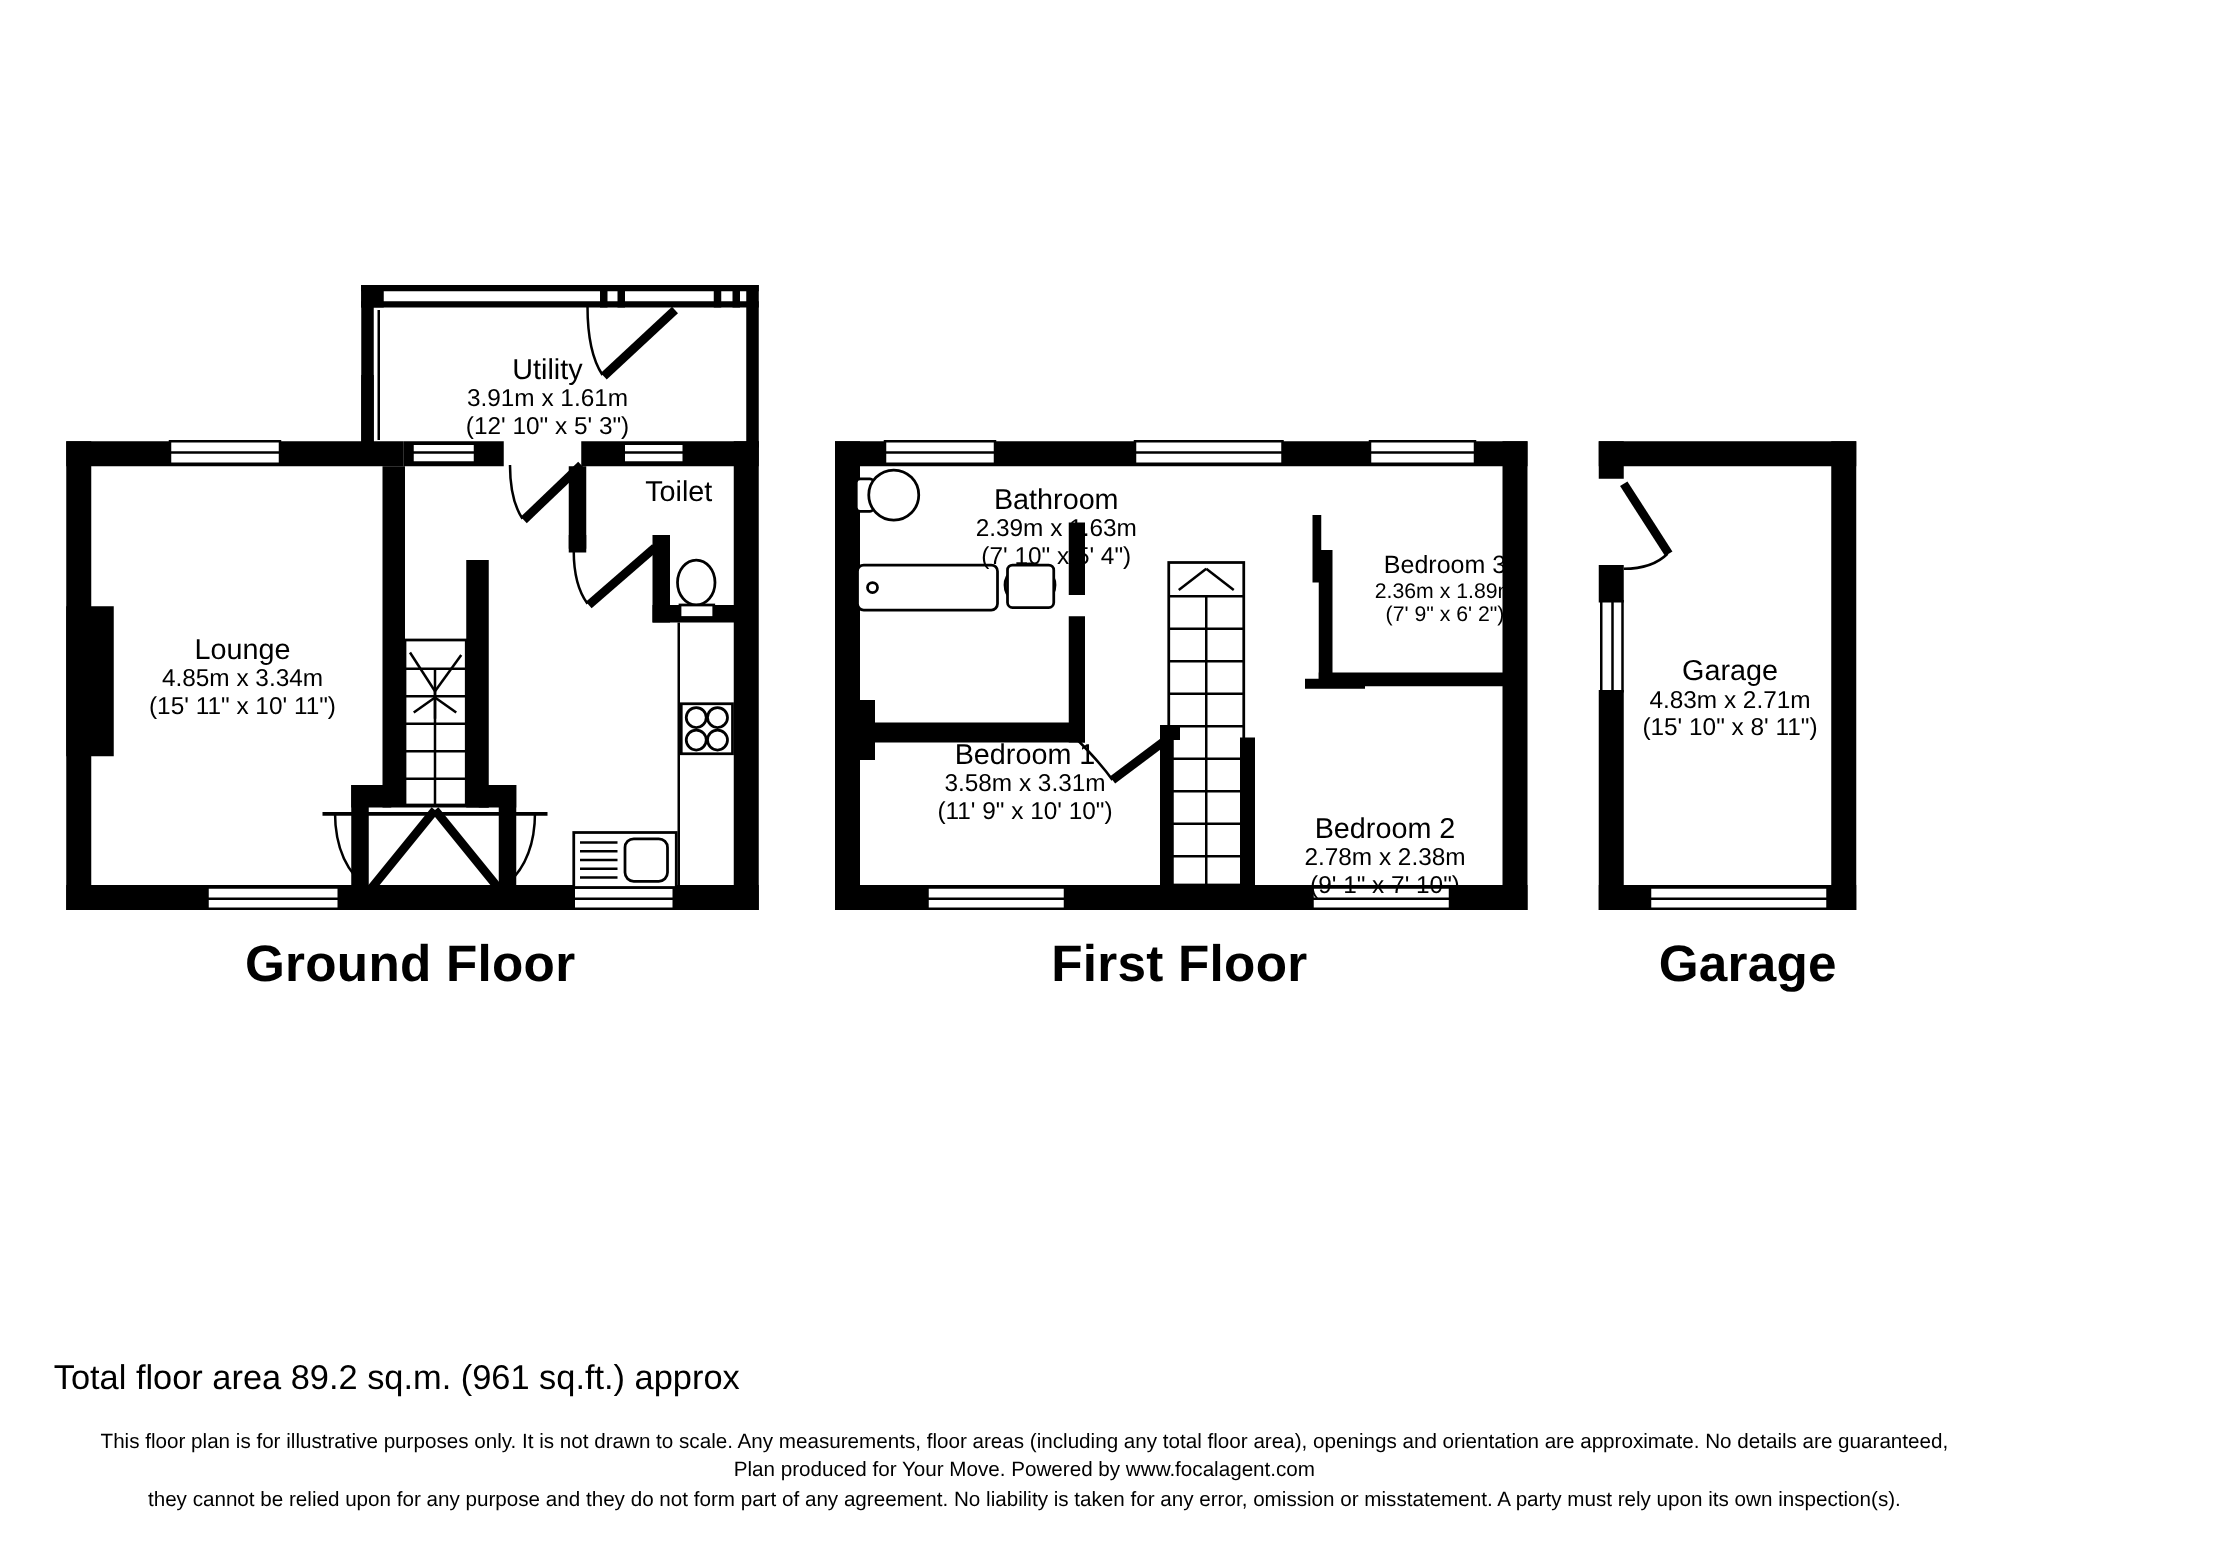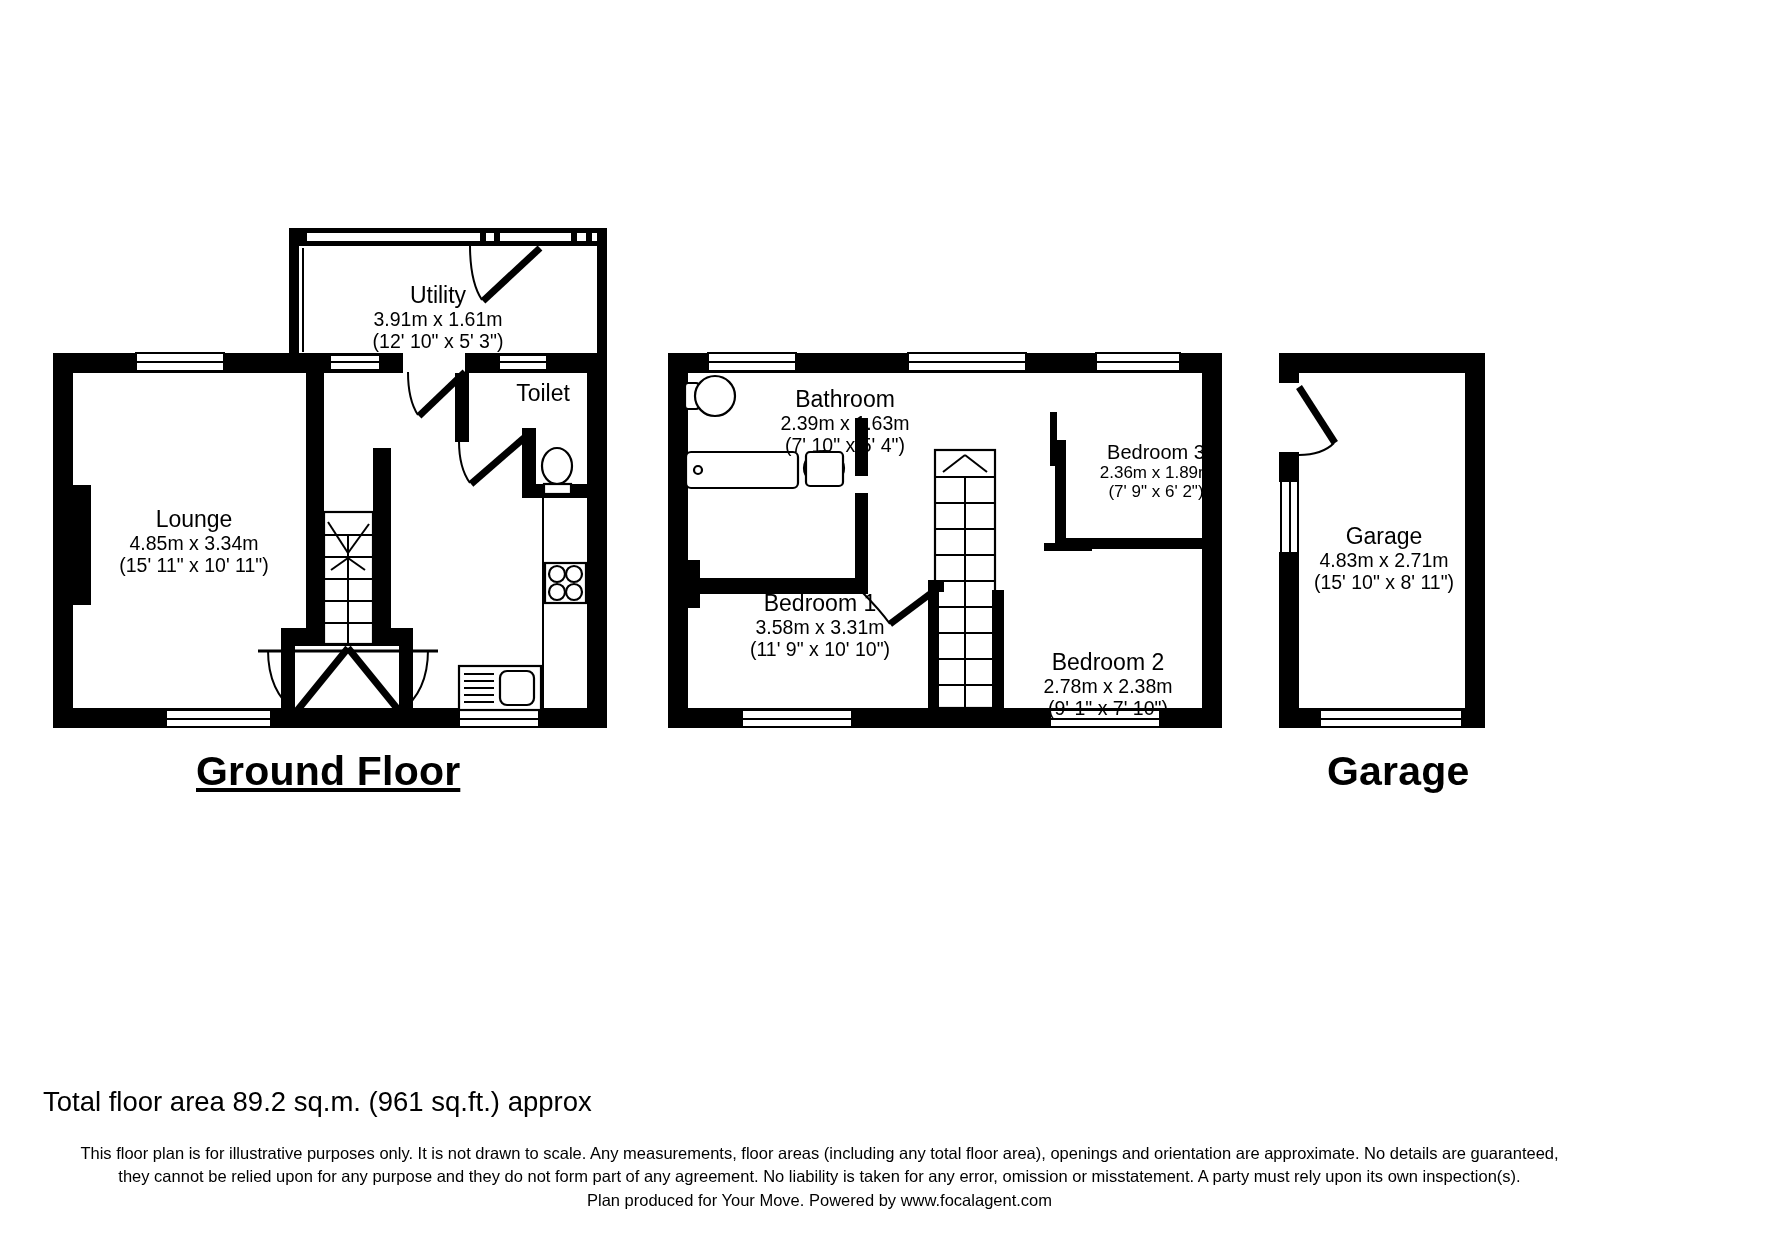--- a/index.html
+++ b/index.html
@@ -348,24 +348,25 @@
     <span class="rdim">2.78m x 2.38m</span>
     <span class="rdim">(9' 1" x 7' 10")</span>
   </div>
 
   <div class="roomlabel" style="left:1284px; top:524px; width:200px;">
     <span class="rname">Garage</span>
     <span class="rdim">4.83m x 2.71m</span>
     <span class="rdim">(15' 10" x 8' 11")</span>
   </div>
 
-  <div class="floorlabel" style="left:196px; top:748px;text-decoration:underline;">Ground Floor</div>
+  <div class="floorlabel" style="left:196px; top:748px;">Ground Floor</div>
+  <div class="floorlabel" style="left:841px; top:748px;">First Floor</div>
   <div class="floorlabel" style="left:1327px; top:748px;">Garage</div>
 
   <div class="totalarea">Total floor area 89.2 sq.m. (961 sq.ft.) approx</div>
 
   <div class="disclaimer">
     <div>This floor plan is for illustrative purposes only. It is not drawn to scale. Any measurements, floor areas (including any total floor area), openings and orientation are approximate. No details are guaranteed,</div>
+    <div>Plan produced for Your Move. Powered by www.focalagent.com</div>
     <div>they cannot be relied upon for any purpose and they do not form part of any agreement. No liability is taken for any error, omission or misstatement. A party must rely upon its own inspection(s).</div>
-    <div>Plan produced for Your Move. Powered by www.focalagent.com</div>
   </div>
 
 </div>
 
 </body></html>

